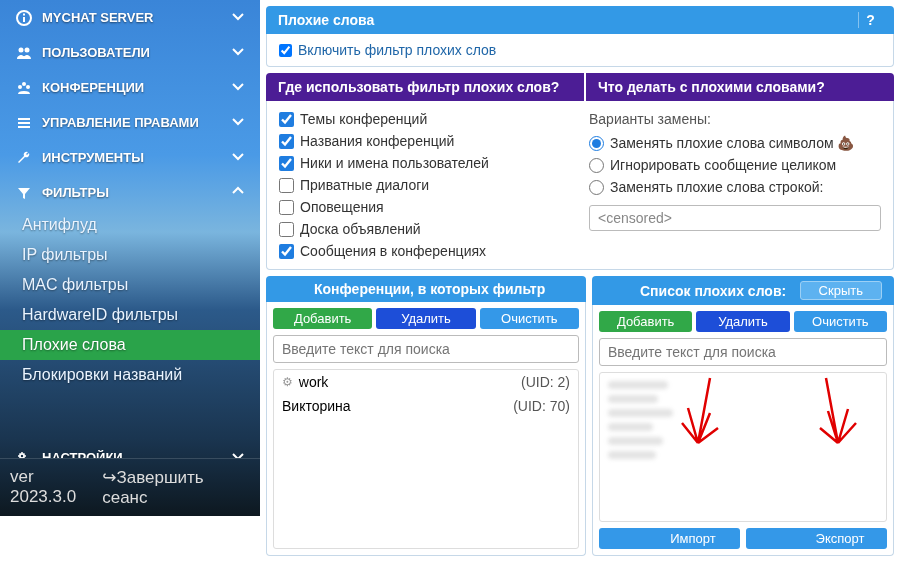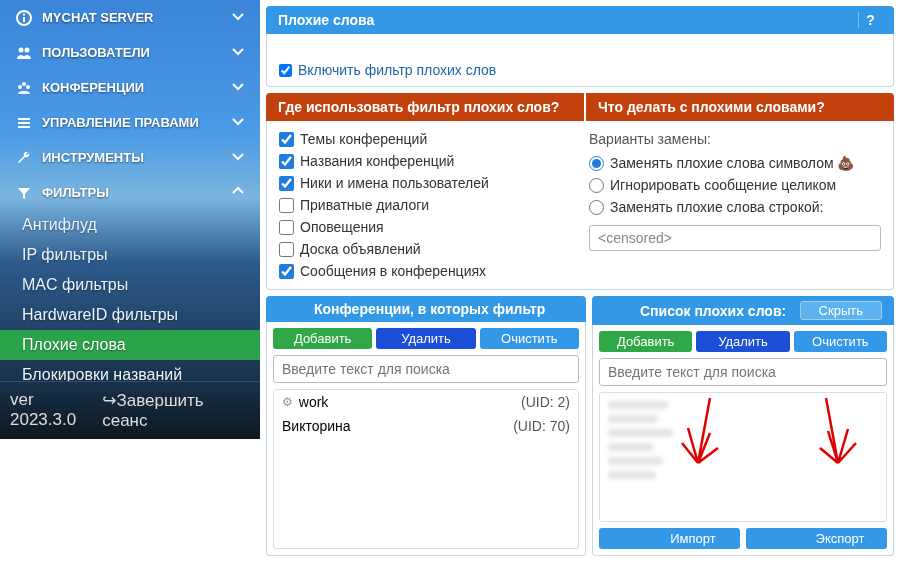--- a/index.html
+++ b/index.html
@@ -1,42 +1,42 @@
 <!DOCTYPE html>
 <html><head>
 <meta charset="utf-8">
 <style>
 * { margin: 0; padding: 0; box-sizing: border-box; font-family: "Segoe UI", Arial, sans-serif; }
 html, body { width: 900px; height: 562px; overflow: hidden; }
 body { display: flex; font-size: 14px; }
 
 
-.sidebar { width: 260px; height: 439px; background: linear-gradient(to bottom, #3a85d8 0%, #4a9ae6 30%, #7ab5de 45%, #2c5a8a 60%, #1a3550 85%, #0d1820 100%); color: #fff; position: relative; display: flex; flex-direction: column; }
+.sidebar { width: 260px; height: 516px; background: linear-gradient(to bottom, #3a85d8 0%, #4a9ae6 30%, #7ab5de 45%, #2c5a8a 60%, #1a3550 85%, #0d1820 100%); color: #fff; position: relative; display: flex; flex-direction: column; }
 .sidebar-scroll { flex: 1; overflow: hidden; }
 .menu-item { display: flex; align-items: center; padding: 8px 14px; font-weight: bold; font-size: 13px; cursor: pointer; text-shadow: 0 1px 2px rgba(0,0,0,0.5); }
 .menu-item .icon { width: 20px; margin-right: 8px; display: flex; align-items: center; justify-content: center; }
 .menu-item .label { flex: 1; }
 .menu-item .chev { width: 16px; }
 .sub-item { padding: 6px 14px 6px 22px; font-size: 16px; cursor: pointer; text-shadow: 0 1px 2px rgba(0,0,0,0.4); color: #eaf4ff; }
 .sub-item.active { background: #2aa34a; color: #fff; }
 .sidebar-footer { padding: 8px 10px; font-size: 17px; display: flex; justify-content: space-between; color: #ddd; border-top: 1px solid rgba(255,255,255,0.15); }
 .sidebar-footer .logout { cursor: pointer; }
 
 
 .main { flex: 1; height: 562px; background: #fff; padding: 6px; display: flex; flex-direction: column; gap: 6px; overflow: hidden; }
 
 .panel-header { background: #3399e6; color: #fff; padding: 6px 12px; font-weight: bold; border-radius: 4px 4px 0 0; display: flex; }
 .panel-header .title { flex: 1; }
 .help-btn { width: 24px; text-align: center; border-left: 1px solid rgba(255,255,255,0.4); cursor: pointer; }
 .panel-body { border: 1px solid #c6d8e8; border-top: none; padding: 8px 12px; border-radius: 0 0 4px 4px; background: #fff; }
 
-.enable-row { display: flex; align-items: center; gap: 6px; color: #1f66a8; font-weight: 500; margin-top: 20px; }
+.enable-row { display: flex; align-items: center; gap: 6px; color: #1f66a8; font-weight: 500; }
 
 .split-header { display: flex; gap: 2px; }
-.split-header > div { background: #c2410c; color: #fff; padding: 6px 12px; font-weight: bold; }
+.split-header > div { background: #4c1d95; color: #fff; padding: 6px 12px; font-weight: bold; }
 .split-header > div:first-child { flex: 0 0 318px; border-radius: 4px 0 0 0; }
 .split-header > div:last-child { flex: 1; border-radius: 0 4px 0 0; }
 
 .options-body { border: 1px solid #c6d8e8; border-top: none; padding: 10px 12px; display: flex; gap: 10px; border-radius: 0 0 4px 4px; }
 .options-col { display: flex; flex-direction: column; gap: 6px; }
 .options-col.left { flex: 0 0 300px; }
 .options-col.right { flex: 1; }
 .chk-row, .rad-row { display: flex; align-items: center; gap: 6px; font-size: 14px; color: #333; }
 .chk-row input[type="checkbox"], .rad-row input[type="radio"] { width: 15px; height: 15px; accent-color: #1f7de0; }
 .variant-label { color: #555; margin-bottom: 2px; }

